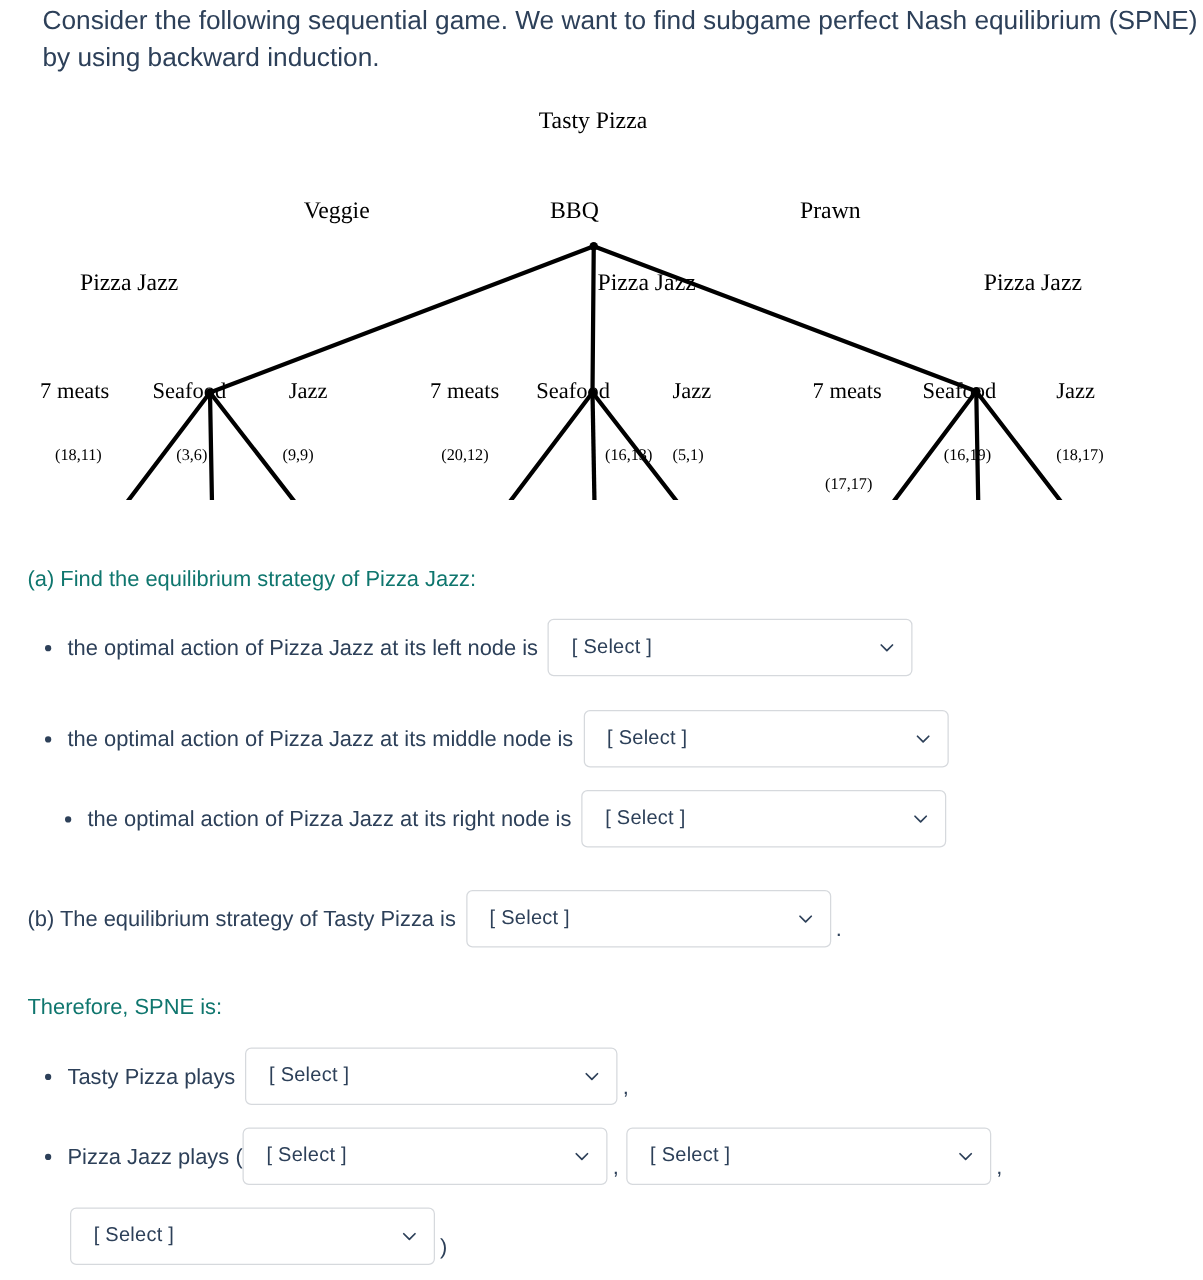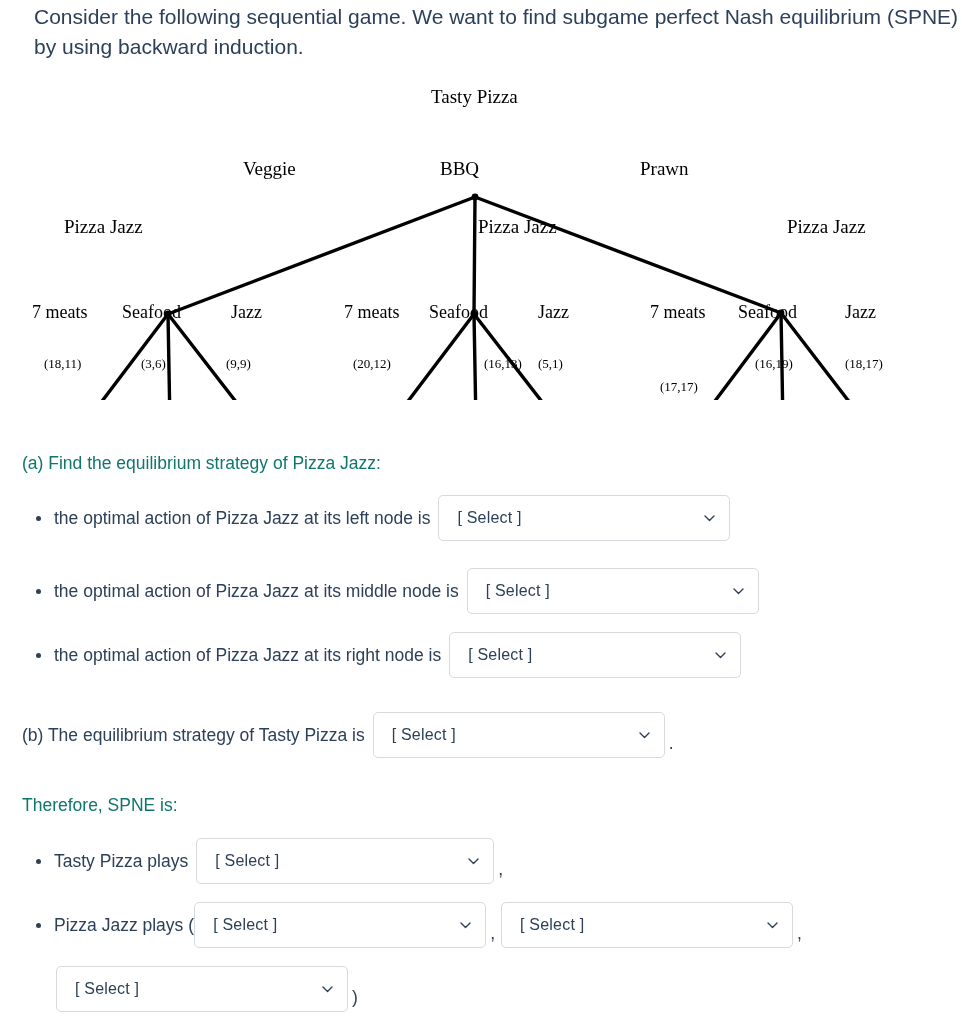--- a/index.html
+++ b/index.html
@@ -226,21 +226,21 @@
   <span class="sel" style="width:292px; margin-left:8px;">
     <span class="sel-val">[ Select ]</span>
     <span class="chev">
       <svg viewBox="0 0 13 13">
           <path d="M2 4.5 L6.5 9 L11 4.5" fill="none" stroke="#2d4059" stroke-width="1.4" stroke-linecap="round" stroke-linejoin="round"></path>
         </svg>
     </span>
   </span>
 </div>
 
-<div class="bullet-row" style="left:36px; top:632px;justify-content:flex-end;">
+<div class="bullet-row" style="left:52px; top:632px;justify-content:flex-end;">
   <span class="bullet-dot"></span>
   <span class="bullet-label">the optimal action of Pizza Jazz at its right node is</span>
   <span class="sel" style="width:292px; margin-left:8px;">
     <span class="sel-val">[ Select ]</span>
     <span class="chev">
       <svg viewBox="0 0 13 13">
           <path d="M2 4.5 L6.5 9 L11 4.5" fill="none" stroke="#2d4059" stroke-width="1.4" stroke-linecap="round" stroke-linejoin="round"></path>
         </svg>
     </span>
   </span>

